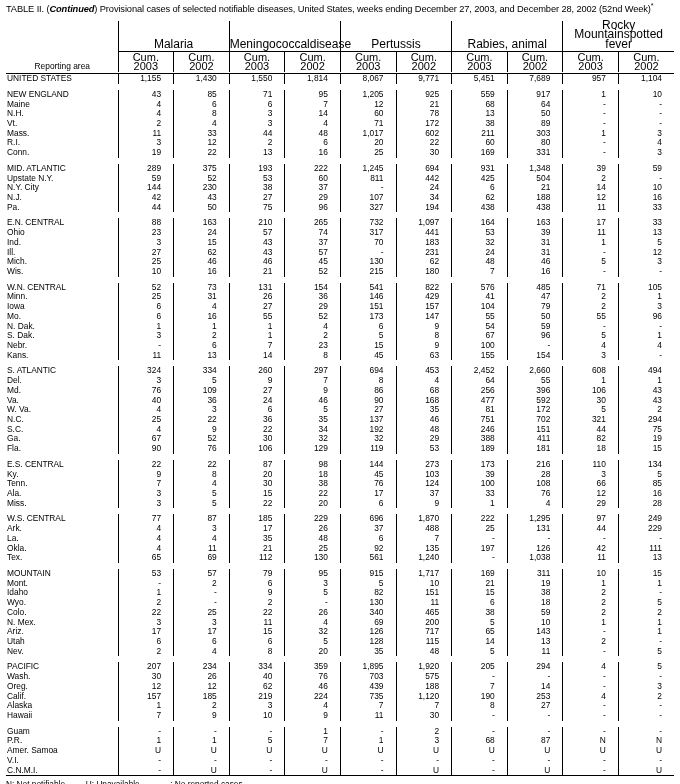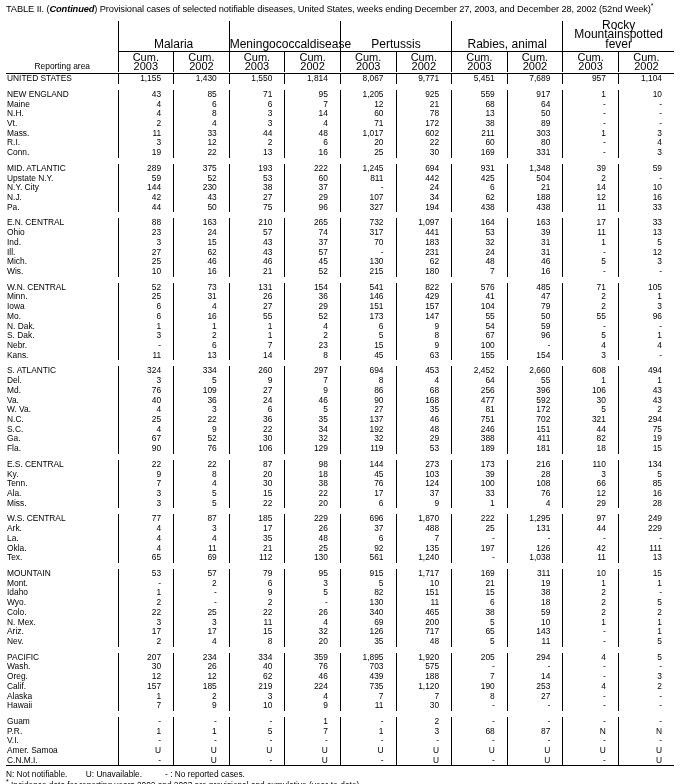--- a/index.html
+++ b/index.html
@@ -917,20 +917,33 @@
           <td class="num vsep">15</td>
           <td class="num vsep">32</td>
           <td class="num vsep">126</td>
           <td class="num vsep">717</td>
           <td class="num vsep">65</td>
           <td class="num vsep">143</td>
           <td class="num vsep">-</td>
           <td class="num vsep">1</td>
         </tr>
         <tr class="row state">
+          <td class="area">Utah</td>
+          <td class="num vsep">6</td>
+          <td class="num vsep">6</td>
+          <td class="num vsep">6</td>
+          <td class="num vsep">5</td>
+          <td class="num vsep">128</td>
+          <td class="num vsep">115</td>
+          <td class="num vsep">14</td>
+          <td class="num vsep">13</td>
+          <td class="num vsep">2</td>
+          <td class="num vsep">-</td>
+        </tr>
+        <tr class="row state">
           <td class="area">Nev.</td>
           <td class="num vsep">2</td>
           <td class="num vsep">4</td>
           <td class="num vsep">8</td>
           <td class="num vsep">20</td>
           <td class="num vsep">35</td>
           <td class="num vsep">48</td>
           <td class="num vsep">5</td>
           <td class="num vsep">11</td>
           <td class="num vsep">-</td>
@@ -1040,44 +1053,44 @@
           <td class="num vsep">5</td>
           <td class="num vsep">7</td>
           <td class="num vsep">1</td>
           <td class="num vsep">3</td>
           <td class="num vsep">68</td>
           <td class="num vsep">87</td>
           <td class="num vsep">N</td>
           <td class="num vsep">N</td>
         </tr>
         <tr class="row state">
+          <td class="area">Amer. Samoa</td>
+          <td class="num vsep">U</td>
+          <td class="num vsep">U</td>
+          <td class="num vsep">U</td>
+          <td class="num vsep">U</td>
+          <td class="num vsep">U</td>
+          <td class="num vsep">U</td>
+          <td class="num vsep">U</td>
+          <td class="num vsep">U</td>
+          <td class="num vsep">U</td>
+          <td class="num vsep">U</td>
+        </tr>
+        <tr class="row state">
           <td class="area">V.I.</td>
           <td class="num vsep">-</td>
           <td class="num vsep">-</td>
           <td class="num vsep">-</td>
           <td class="num vsep">-</td>
           <td class="num vsep">-</td>
           <td class="num vsep">-</td>
           <td class="num vsep">-</td>
           <td class="num vsep">-</td>
           <td class="num vsep">-</td>
           <td class="num vsep">-</td>
-        </tr>
-        <tr class="row state">
-          <td class="area">Amer. Samoa</td>
-          <td class="num vsep">U</td>
-          <td class="num vsep">U</td>
-          <td class="num vsep">U</td>
-          <td class="num vsep">U</td>
-          <td class="num vsep">U</td>
-          <td class="num vsep">U</td>
-          <td class="num vsep">U</td>
-          <td class="num vsep">U</td>
-          <td class="num vsep">U</td>
-          <td class="num vsep">U</td>
         </tr>
         <tr class="row state">
           <td class="area">C.N.M.I.</td>
           <td class="num vsep">-</td>
           <td class="num vsep">U</td>
           <td class="num vsep">-</td>
           <td class="num vsep">U</td>
           <td class="num vsep">-</td>
           <td class="num vsep">U</td>
           <td class="num vsep">-</td>

